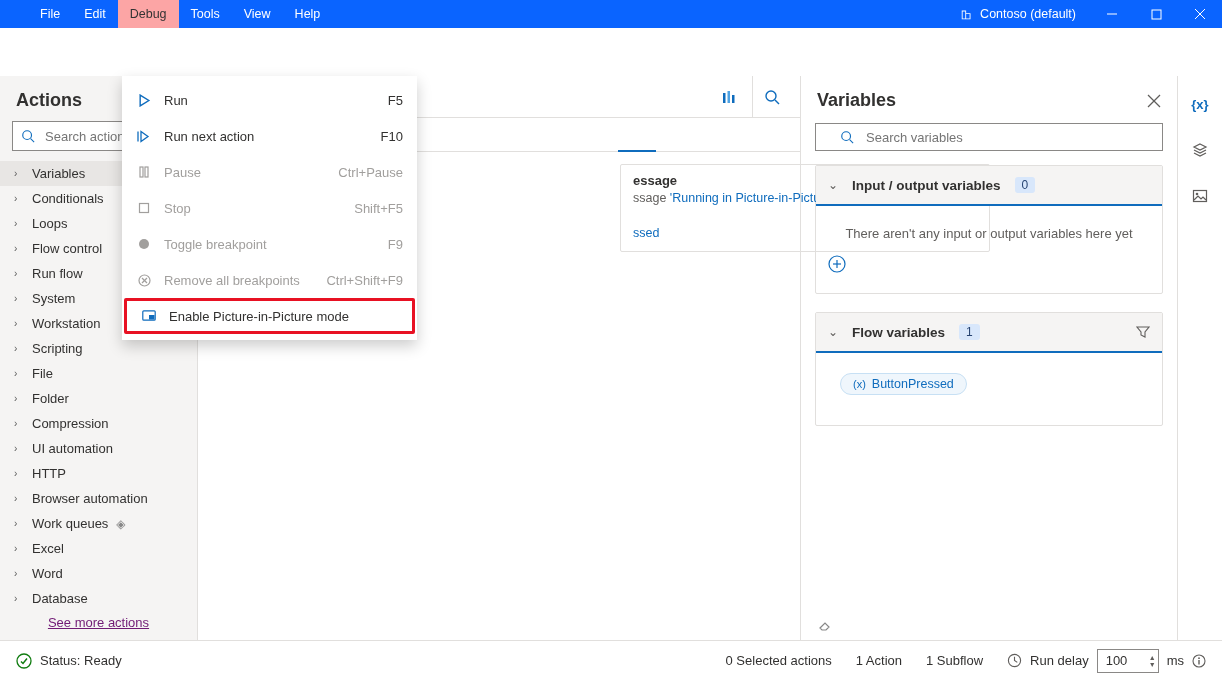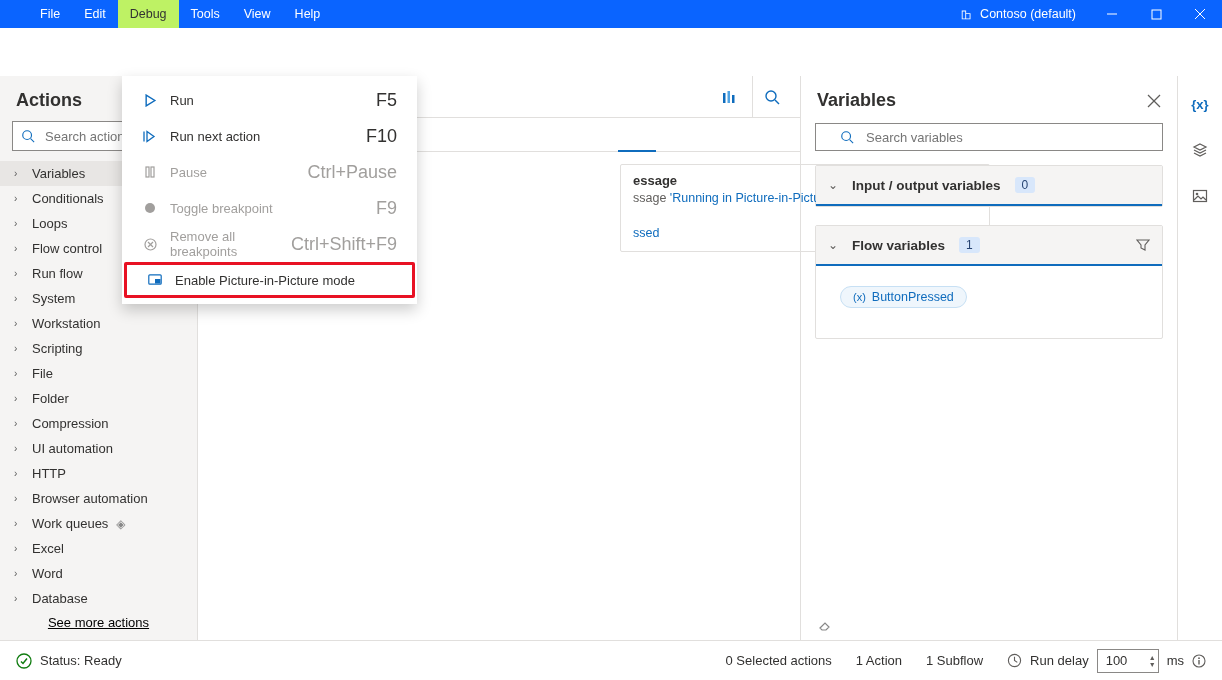--- a/index.html
+++ b/index.html
@@ -20,39 +20,39 @@
     background: #0a64ff;
     color: #fff;
     height: 28px;
     display: flex;
     align-items: center;
     font-size: 12.5px;
     position: relative;
   }
   .menus { display: flex; padding-left: 28px; }
   .menu-item { padding: 0 12px; cursor: pointer; height: 28px; display:flex; align-items:center; }
-  .menu-item.active { background: #bef264; color: #333; }
+  .menu-item.active { background: #fca5a5; color: #333; }
   .doc-title { position:absolute; left:50%; transform:translateX(-50%); }
   .title-right { margin-left:auto; display:flex; align-items:center; }
   .env { display:flex; align-items:center; gap:6px; padding:0 14px; }
   .winbtn { width:44px; height:28px; display:flex; align-items:center; justify-content:center; }
   .winbtn svg { stroke:#fff; }
 
   
   .body { flex:1; display:flex; min-height:0;margin-top:48px; }
   .actions-panel { width:198px; background:#f5f4f3; border-right:1px solid #e1dfdd; display:flex; flex-direction:column; position:relative;}
   .actions-header { font-size:18px; font-weight:600; padding:14px 16px 10px; }
   .search-box { margin:0 12px 10px; height:30px; border:1px solid #8a8886; background:#fff; display:flex; align-items:center; padding:0 8px; gap:8px;}
   .search-box input { border:none; outline:none; flex:1; font-size:13px; background:transparent;}
   .search-box .mag { color:#0862e0;}
   .tree { overflow-y:auto; flex:1; padding-bottom:8px;}
   .tree-item { display:flex; align-items:center; gap:8px; padding:5px 14px; cursor:pointer;}
   .tree-item .chev { color:#5a5a5a; font-size:10px; width:10px; }
   .tree-item.selected { background:#e8e6e4;}
-  .see-more { color:#000000; text-align:center; padding:8px 0 10px; cursor:pointer; text-decoration:underline; }
+  .see-more { color:#701a75; text-align:center; padding:8px 0 10px; cursor:pointer; text-decoration:underline; }
   .diamond { color:#888; font-size:12px;}
 
   
   .center { flex:1; display:flex; flex-direction:column; min-width:0; position:relative; border-right:1px solid #e1dfdd;}
   .center-top { height:42px; border-bottom:1px solid #e1dfdd; display:flex; align-items:center; justify-content:flex-end; padding-right:10px; gap:4px; position:relative;}
   .toolbtn { width:38px; height:42px; display:flex; align-items:center; justify-content:center; color:#0f6cbd;}
   .toolbtn.sep { border-left:1px solid #e1dfdd;}
   .tab-strip { height:34px; border-bottom:1px solid #e1dfdd; display:flex; align-items:flex-end; position:relative;}
   .tab-active-underline { position:absolute; bottom:-1px; left:420px; width:38px; height:2px; background:#0f6cbd;}
   .flow-body { flex:1; padding:12px 12px; position:relative;}
@@ -64,26 +64,26 @@
   
   .debug-menu {
     position:absolute;
     top:0; left:122px;
     width:295px;
     background:#fff;
     box-shadow:0 6px 14px rgba(0,0,0,.2);
     z-index:50;
     padding:6px 0;
   }
-  .dm-item { display:flex; align-items:center; height:36px; padding:0 20px; gap:12px; cursor:pointer; color:#323130;}
+  .dm-item { display:flex; align-items:center; height:36px; padding:0 14px; gap:12px; cursor:pointer; color:#323130;}
   .dm-item.disabled { color:#a19f9d; cursor:default;}
   .dm-icon { width:16px; display:flex; align-items:center; justify-content:center; color:#0f6cbd;}
   .dm-item.disabled .dm-icon { color:#a19f9d;}
   .dm-label { flex:1; font-size:13px;}
-  .dm-accel { font-size:18px; color:inherit;}
+  .dm-accel { font-size:13px; color:inherit;}
   .highlight-box { border:3px solid #e81123; border-radius:2px; margin:0 2px; }
   
   
   .vars-panel { width:377px; background:#fff; display:flex; flex-direction:column; border-right:1px solid #e1dfdd;}
   .vars-header { display:flex; align-items:center; justify-content:space-between; padding:14px 16px 8px;}
   .vars-header h2 { margin:0; font-size:18px; font-weight:600;}
   .close-x { color:#605e5c; cursor:pointer;}
   .vars-search { margin:4px 14px 14px; height:28px; border:1px solid #8a8886; display:flex; align-items:center; padding:0 24px; gap:10px;}
   .vars-search input { border:none; outline:none; flex:1; font-size:13px;}
   .section-card { border:1px solid #e1dfdd; border-radius:2px; margin:0 14px 18px; }
@@ -267,20 +267,29 @@
             <svg width="12" height="12" viewBox="0 0 12 12">
               <rect x="2" y="1" width="3" height="10" fill="none" stroke="#a19f9d" stroke-width="1.2"></rect>
               <rect x="7" y="1" width="3" height="10" fill="none" stroke="#a19f9d" stroke-width="1.2"></rect>
             </svg>
           </span>
           <span class="dm-label">Pause</span>
           <span class="dm-accel">Ctrl+Pause</span>
         </div>
         <div class="dm-item disabled">
           <span class="dm-icon">
+            <svg width="12" height="12" viewBox="0 0 12 12">
+              <rect x="1.5" y="1.5" width="9" height="9" fill="none" stroke="#a19f9d" stroke-width="1.2"></rect>
+            </svg>
+          </span>
+          <span class="dm-label">Stop</span>
+          <span class="dm-accel">Shift+F5</span>
+        </div>
+        <div class="dm-item disabled">
+          <span class="dm-icon">
             <svg width="12" height="12">
               <circle cx="6" cy="6" r="5" fill="#a19f9d"></circle>
             </svg>
           </span>
           <span class="dm-label">Toggle breakpoint</span>
           <span class="dm-accel">F9</span>
         </div>
         <div class="dm-item disabled">
           <span class="dm-icon">
             <svg width="13" height="13" viewBox="0 0 13 13">
@@ -353,20 +362,30 @@
         </svg>
       <input placeholder="Search variables" style="">
     </div>
 
     <div class="section-card">
       <div class="section-head">
         <span class="chev">⌄</span>
         <span class="section-title">Input / output variables</span>
         <span class="count-badge">0</span>
       </div>
+      <div class="section-body">
+        <div>There aren't any input or output variables here yet</div>
+        <div class="plus-circle">
+          <svg width="18" height="18" viewBox="0 0 18 18">
+              <circle cx="9" cy="9" r="8" fill="none" stroke="#0f6cbd" stroke-width="1.2"></circle>
+              <line x1="9" y1="5" x2="9" y2="13" stroke="#0f6cbd" stroke-width="1.2"></line>
+              <line x1="5" y1="9" x2="13" y2="9" stroke="#0f6cbd" stroke-width="1.2"></line>
+            </svg>
+        </div>
+      </div>
     </div>
 
     <div class="section-card">
       <div class="section-head">
         <span class="chev">⌄</span>
         <span class="section-title">Flow variables</span>
         <span class="count-badge">1</span>
         <span class="filter-icn">
           <svg width="14" height="14" viewBox="0 0 14 14">
               <path d="M1 2h12L9 7v5l-4-2V7L1 2z" fill="none" stroke="#605e5c" stroke-width="1.1"></path>

